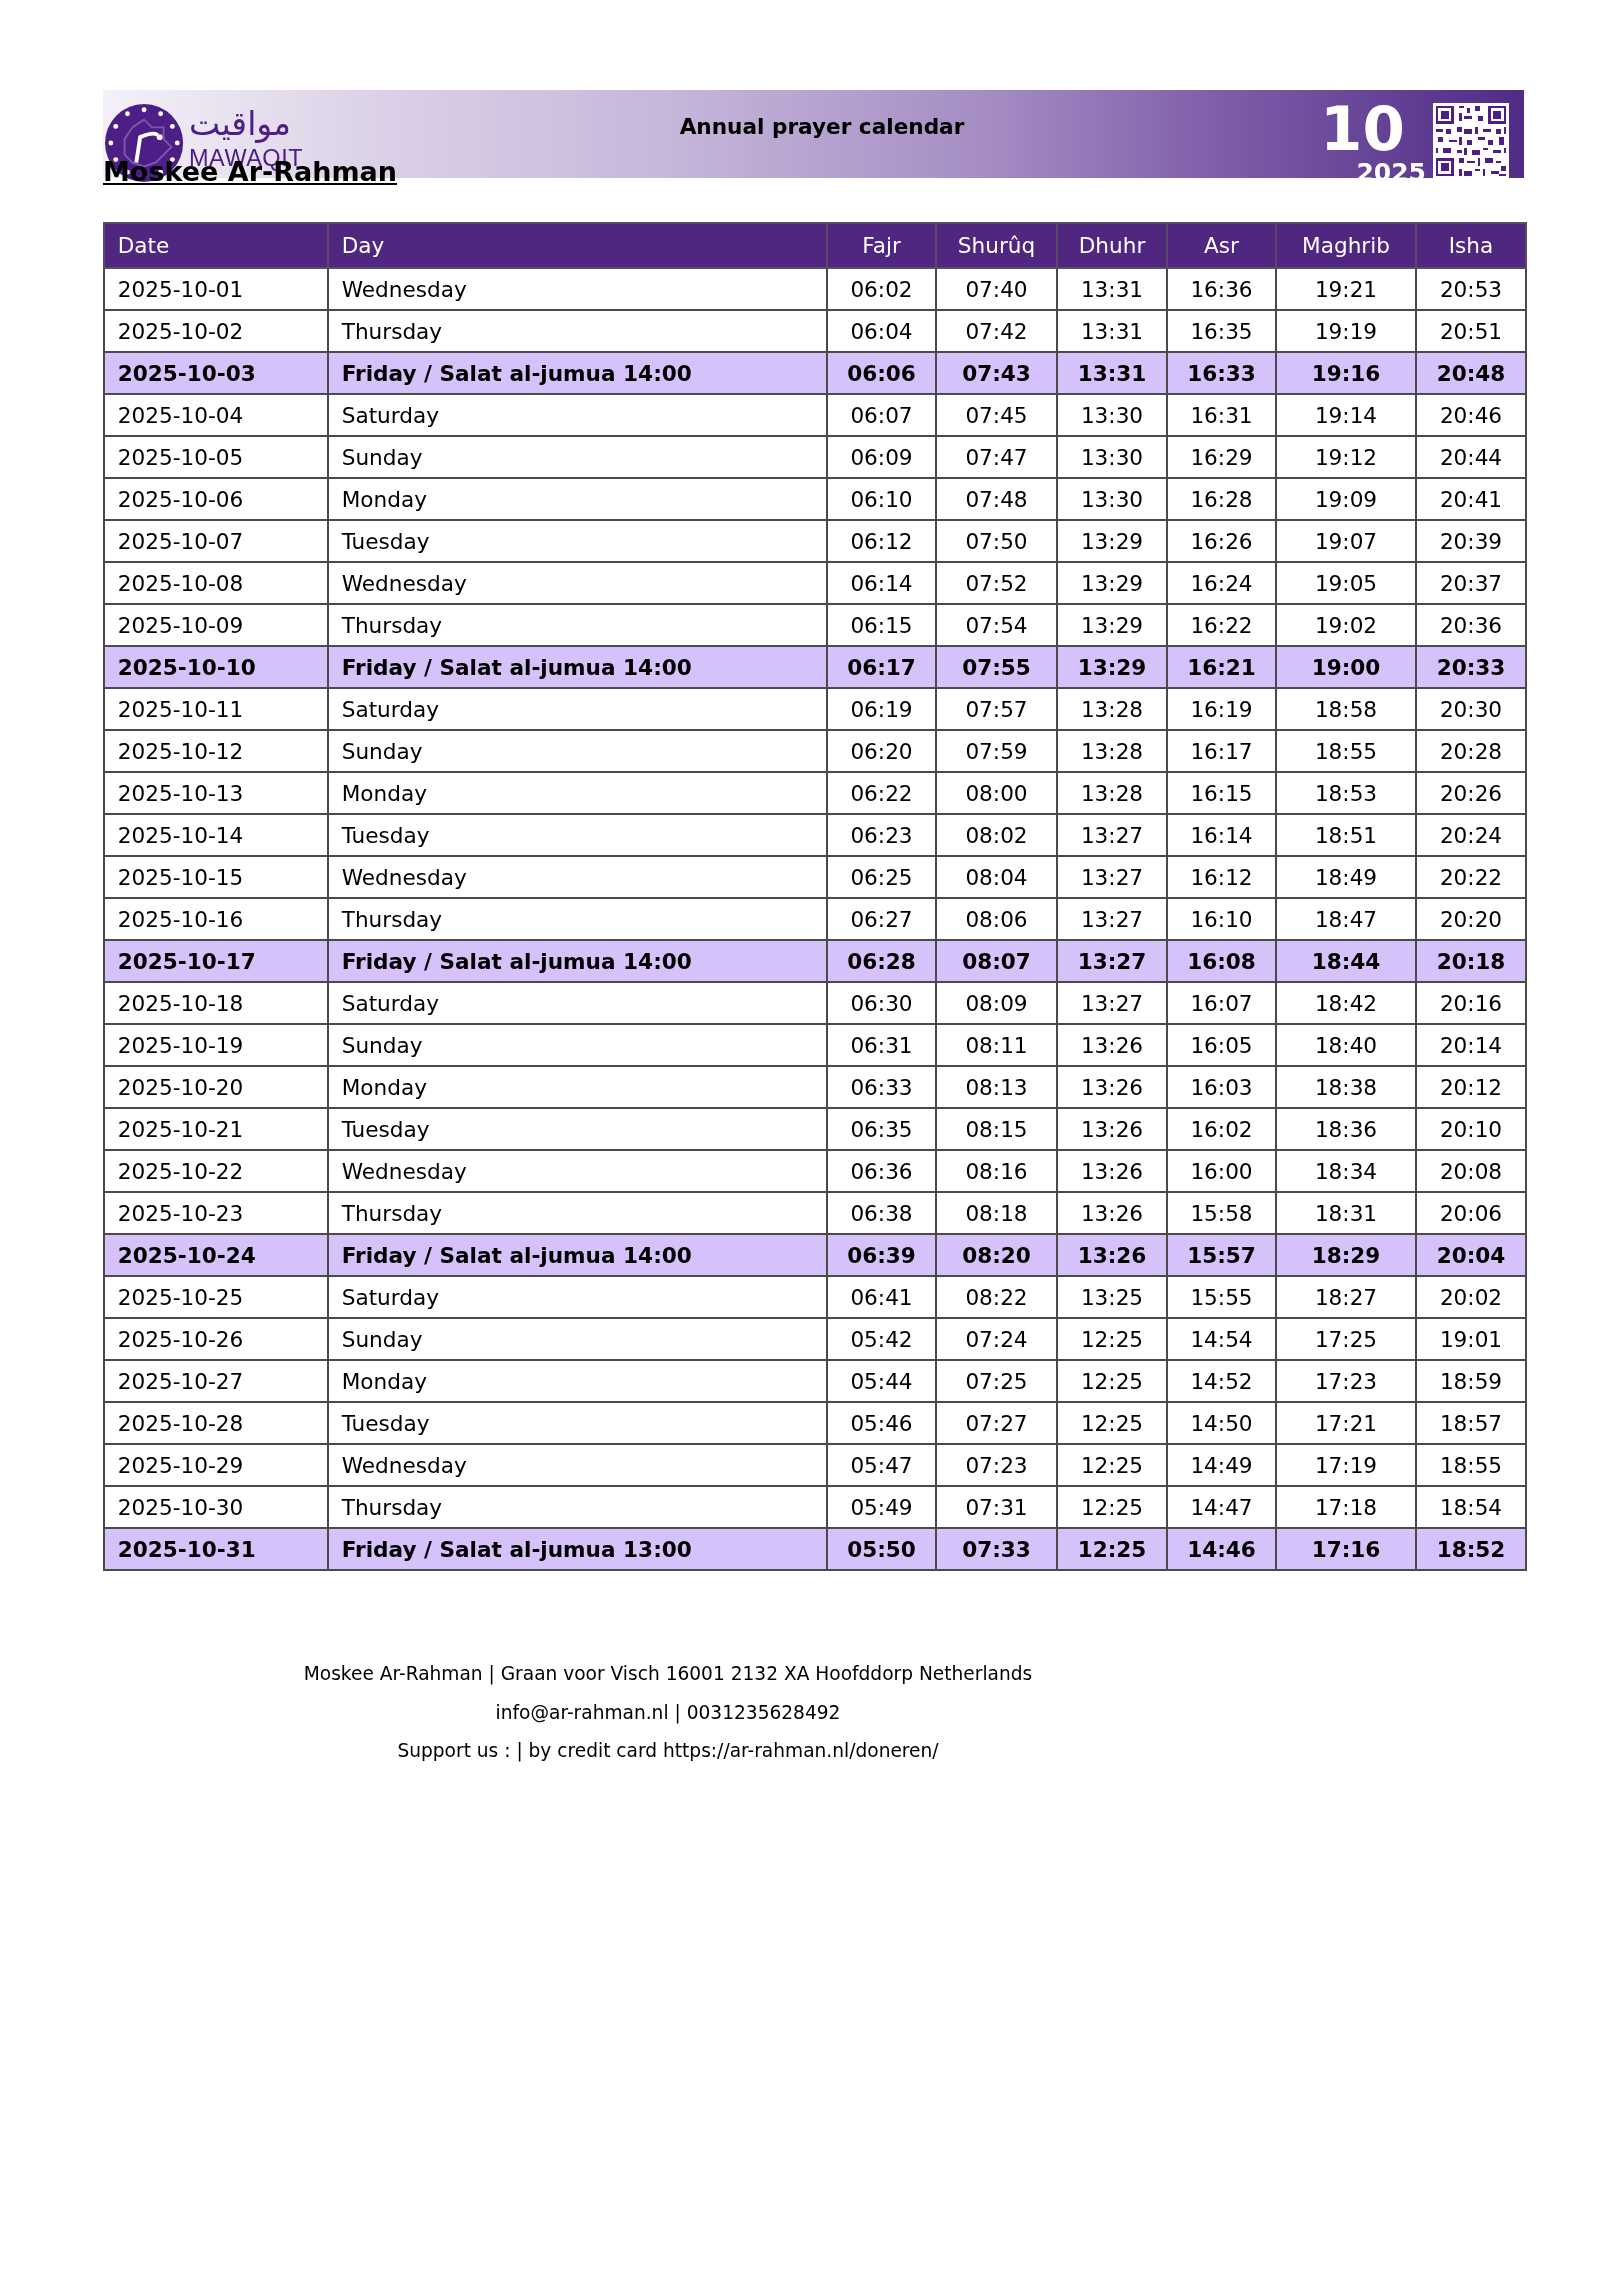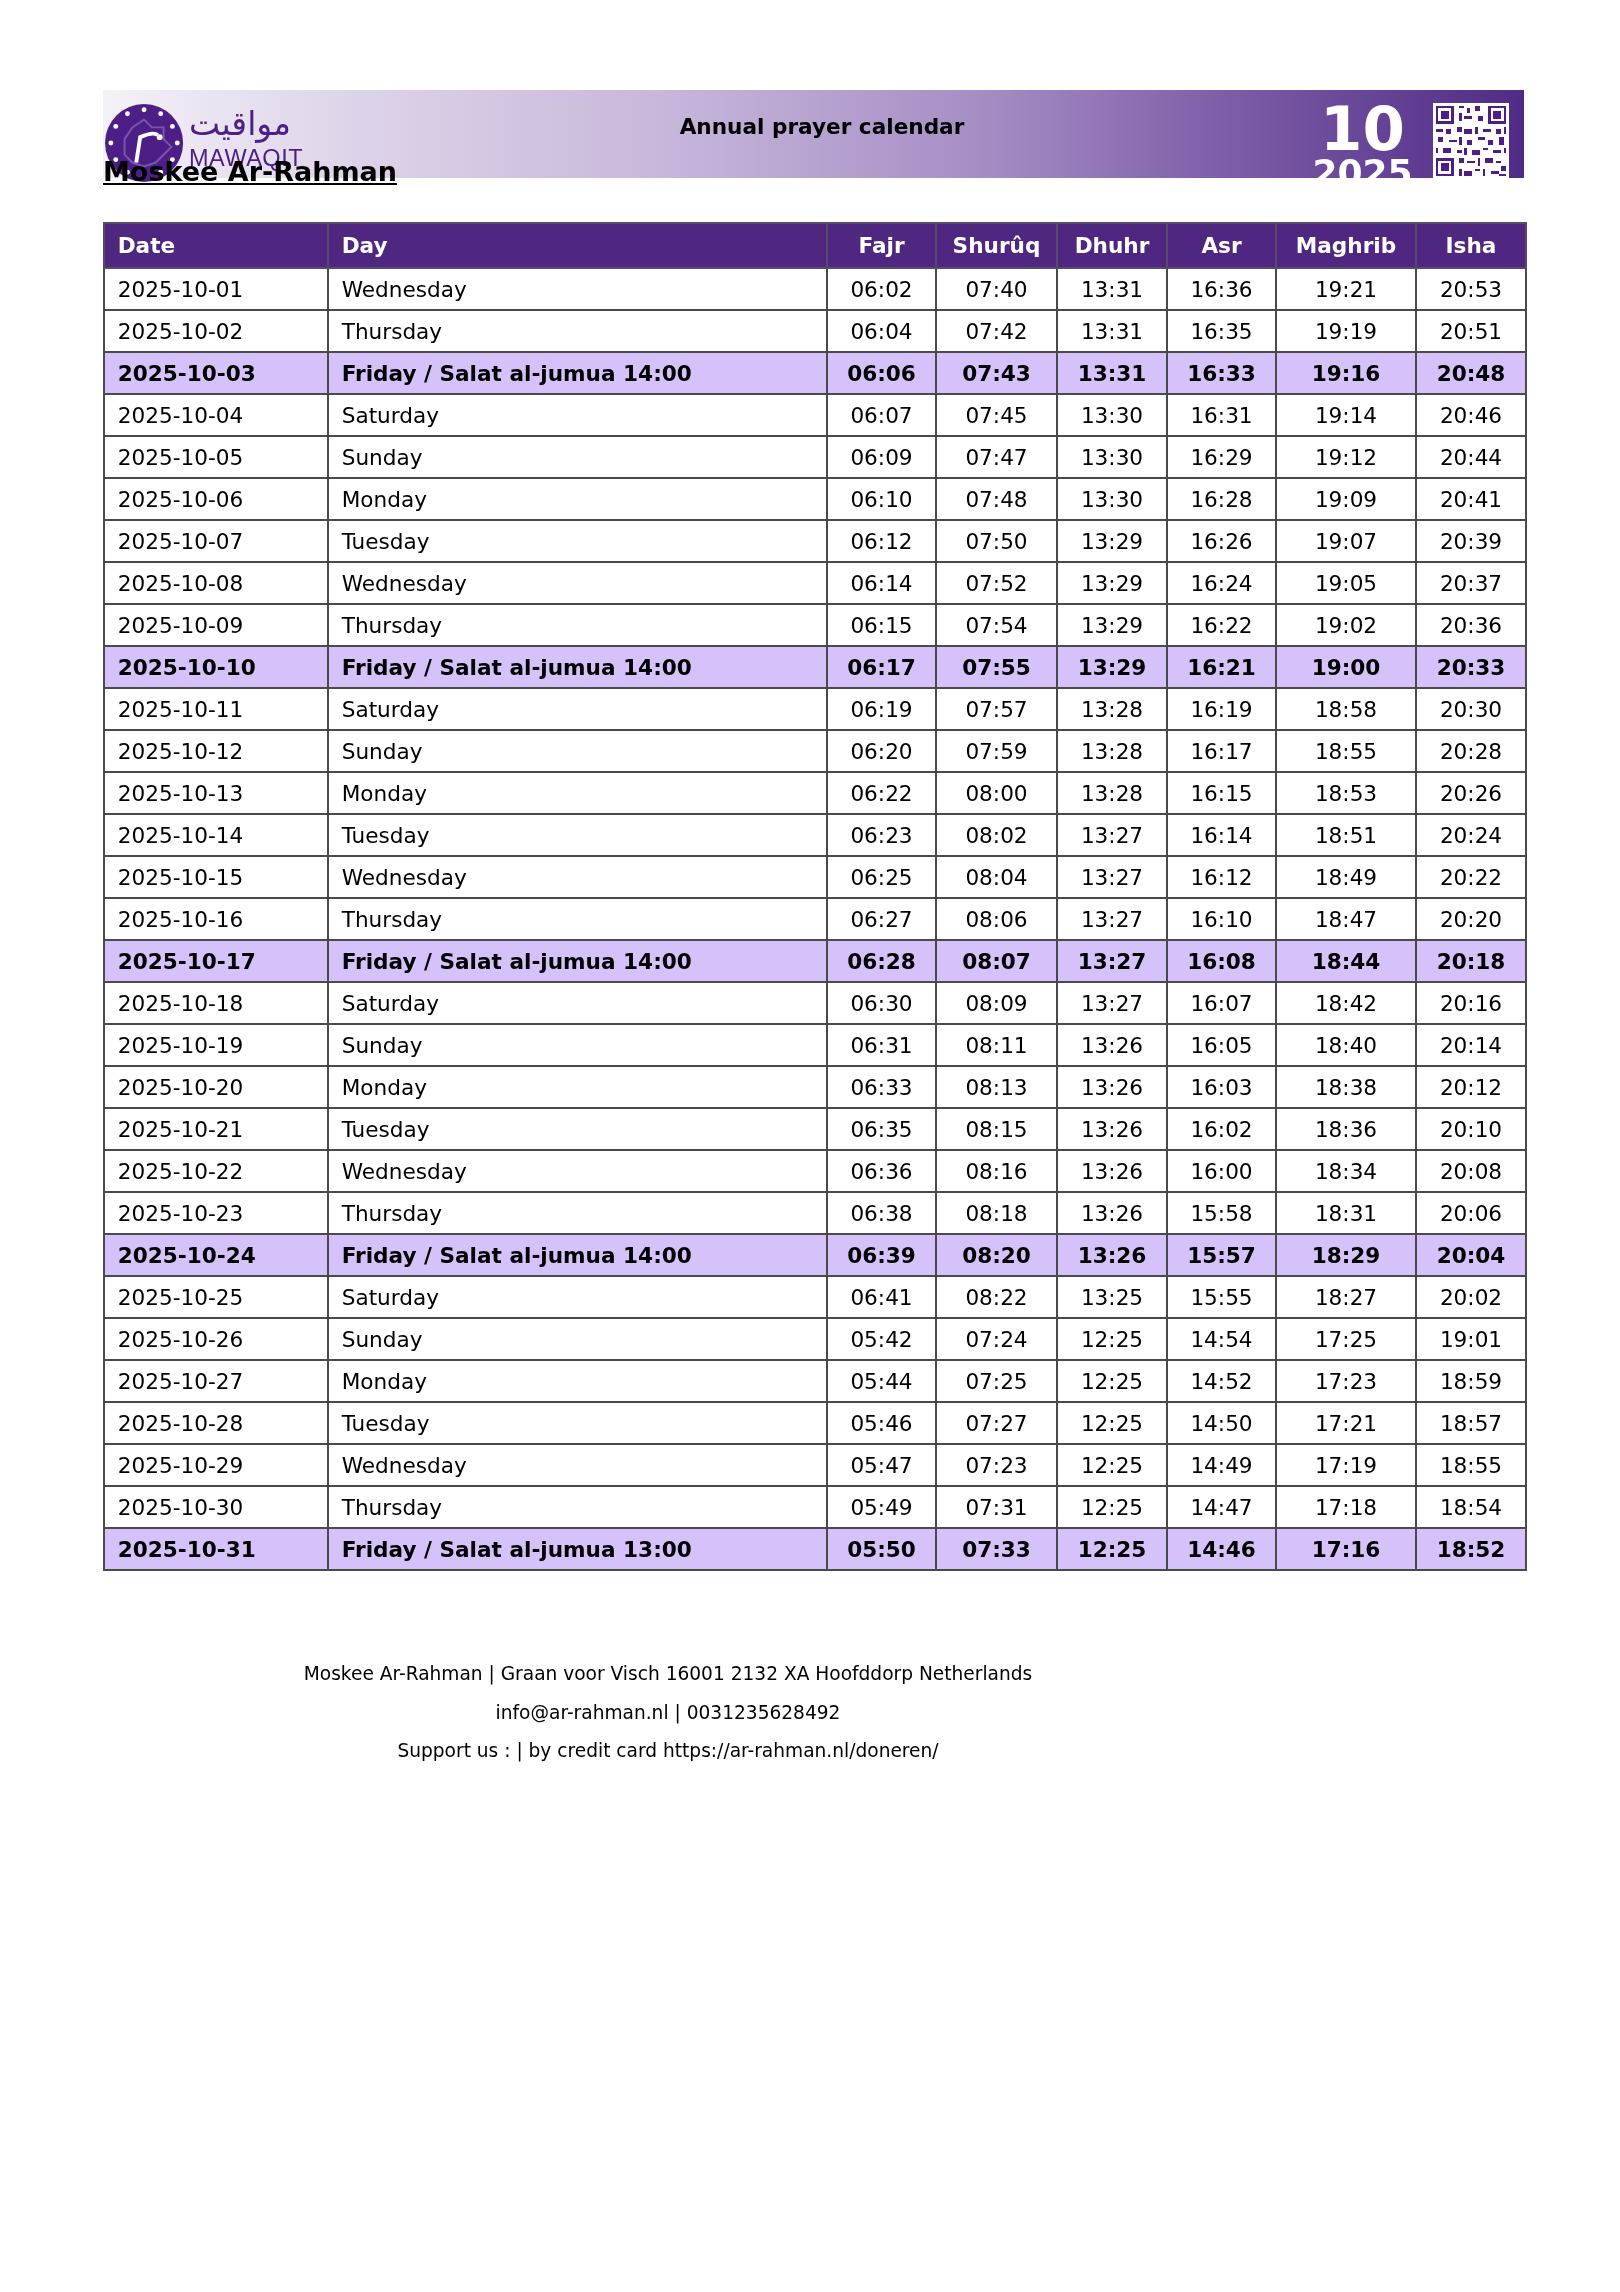--- a/index.html
+++ b/index.html
@@ -7,29 +7,29 @@
     .header {
       position: absolute; left: 103px; top: 90px; width: 1421px; height: 88px;
       background: linear-gradient(90deg, #f4f1f8 0%, #ddd3e8 18%, #c6b6da 40%, #a58dc4 62%, #7b5aa6 80%, #4f2b85 100%);
     }
     .logo { position: absolute; left: 0; top: 11.8px; width: 88px; height: 82px; }
     .logo-text-ar { position: absolute; left: 86px; top: 13.7px; font-size: 33px; color: #4d1e86; font-family: "DejaVu Sans", sans-serif; }
     .logo-text-en { position: absolute; left: 86px; top: 55px; font-size: 23.5px; color: #4d1e86; font-family: Liberation Sans, sans-serif; letter-spacing: 0.5px; }
     .title1 { position: absolute; left: 0; width: 1372px; text-align: center; top: 23.5px; font-size: 21.6px; font-weight: bold; color: #000; padding-left: 33px; }
     .title2 { position: absolute; left: 0; width: 1372px; text-align: left; top: 66px; font-size: 27px; font-weight: bold; color: #000; text-decoration: underline; }
     .month { position: absolute; left: 1196px; top: 7.8px; width: 127px; text-align: center; font-size: 61px; font-weight: bold; color: #fff; line-height: 61px; }
-    .year { position: absolute; left: 1196px; top: 67px; width: 127px; text-align: center; font-size: 36px; font-weight: bold; color: #fff; line-height: 31px; }
+    .year { position: absolute; left: 1196px; top: 67px; width: 127px; text-align: right; font-size: 25px; font-weight: bold; color: #fff; line-height: 31px; }
     .qr { position: absolute; left: 1330px; top: 12.7px; width: 76px; height: 76px; background: #fff; }
 
     table.cal {
       position: absolute; left: 103px; top: 222px; width: 1421px;
       border-collapse: collapse; table-layout: fixed; font-size: 21.6px;
     }
     table.cal th, table.cal td { border: 2px solid #4a4a4a; height: 40px; padding: 0; }
-    table.cal th { background: #4f2680; color: #fff; font-weight: bold; height: 43px; border-color: #5a4a6a; }
+    table.cal th { background: #4f2680; color: #fff; font-weight: normal; height: 43px; border-color: #5a4a6a; }
     table.cal th.l, table.cal td.l { text-align: left; padding-left: 12.7px; }
     table.cal th.c, table.cal td.c { text-align: center; }
     table.cal tr.friday td { background: #d6c2fa; font-weight: bold; }
 
     .footer { position: absolute; left: 0; width: 1336px; text-align: center; font-size: 18.6px; color: #000; }
   </style>
 </head>
 <body>
 
 <div class="header">

